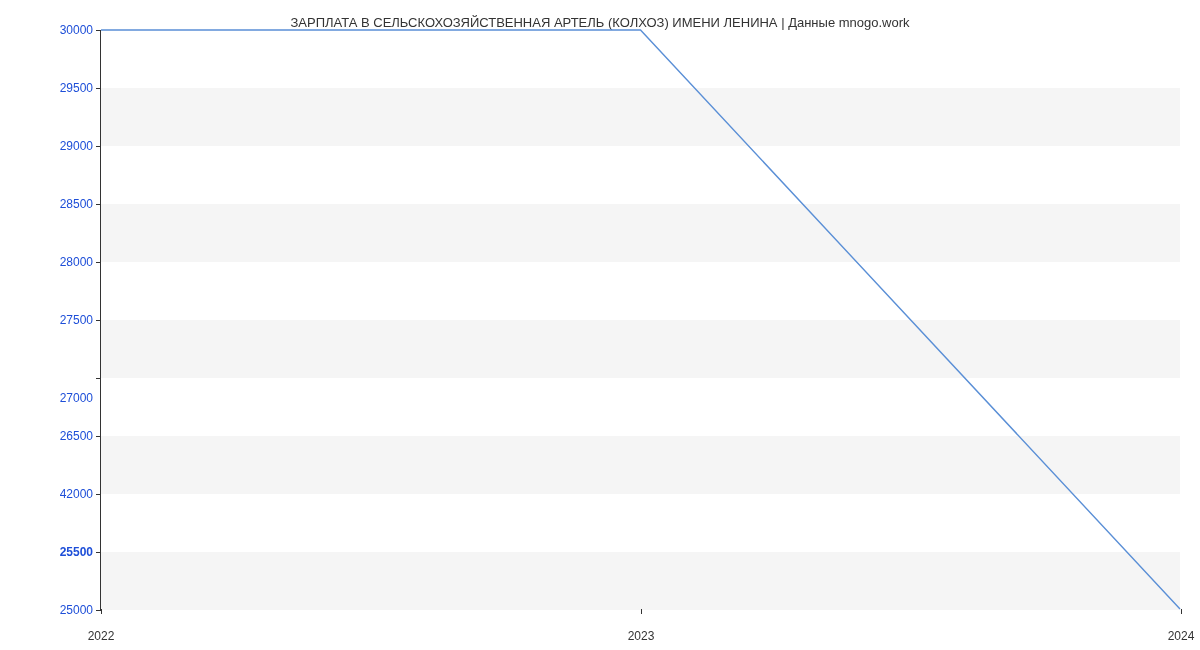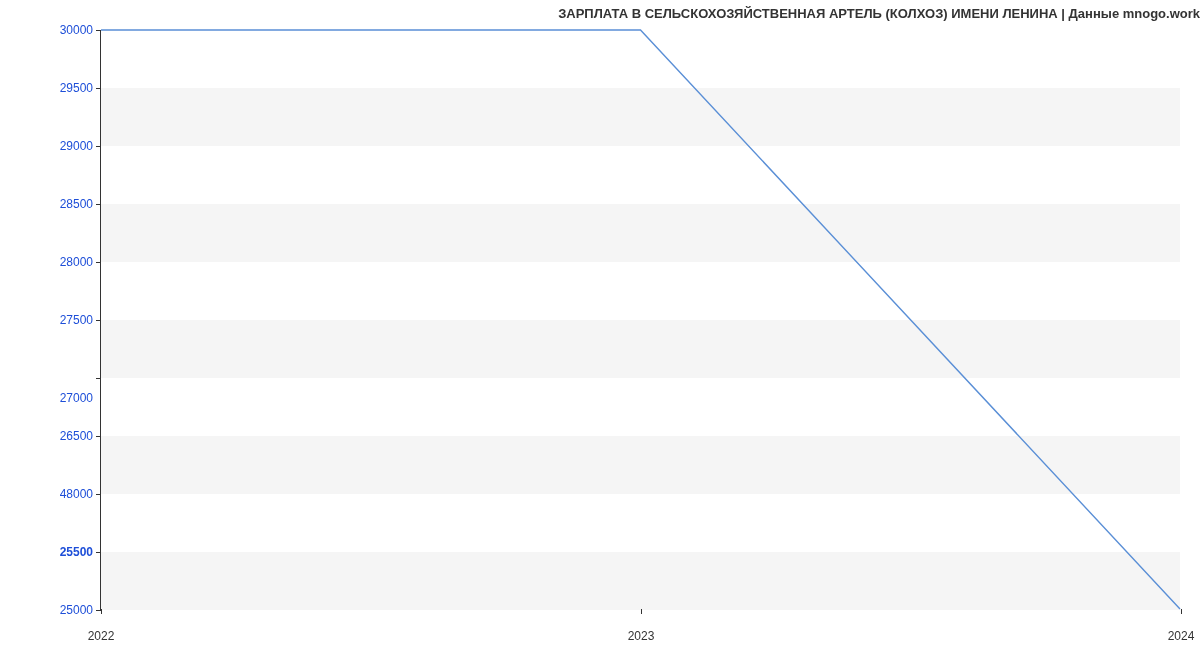--- a/index.html
+++ b/index.html
@@ -6,25 +6,25 @@
     margin: 0;
     padding: 0;
     width: 1200px;
     height: 650px;
     background: #ffffff;
     font-family: Arial, Helvetica, sans-serif;
     font-size: 12px;
     color: #333;
   }
   .title {
-    text-align: right;
+    text-align: center;
     font-size: 13px;
-    font-weight: 700;
+    font-weight: 400;
     color: #333;
-    padding-top: 6px;
+    padding-top: 15px;
     padding-bottom: 4px;
   }
   .chart-wrap {
     position: absolute;
     left: 100px;
     top: 30px;
     width: 1080px;
     height: 580px;
   }
   .plot-area {
@@ -100,21 +100,21 @@
       <div class="band" style="top: 290px; height: 58px;"></div>
       <div class="band" style="top: 406px; height: 58px;"></div>
       <div class="band" style="top: 522px; height: 58px;"></div>
     <svg class="line-layer" viewBox="0 0 1080 580" preserveAspectRatio="none">
       <polyline id="series-line" points="0,0 540,0 1080,580"></polyline>
     </svg>
   <div class="ytick-label" style="top: 580px;">25000</div>
       <div class="ytick-mark" style="top: 580px;"></div>
       <div class="ytick-label" style="top: 522px; font-weight: bold;">25500</div>
       <div class="ytick-mark" style="top: 522px;"></div>
-      <div class="ytick-label" style="top: 464px;">48000</div>
+      <div class="ytick-label" style="top: 464px;">42000</div>
       <div class="ytick-mark" style="top: 464px;"></div>
       <div class="ytick-label" style="top: 406px;">26500</div>
       <div class="ytick-mark" style="top: 406px;"></div>
       <div class="ytick-label" style="top: 368px;">27000</div>
       <div class="ytick-mark" style="top: 348px;"></div>
       <div class="ytick-label" style="top: 290px;">27500</div>
       <div class="ytick-mark" style="top: 290px;"></div>
       <div class="ytick-label" style="top: 232px;">28000</div>
       <div class="ytick-mark" style="top: 232px;"></div>
       <div class="ytick-label" style="top: 174px;">28500</div>

